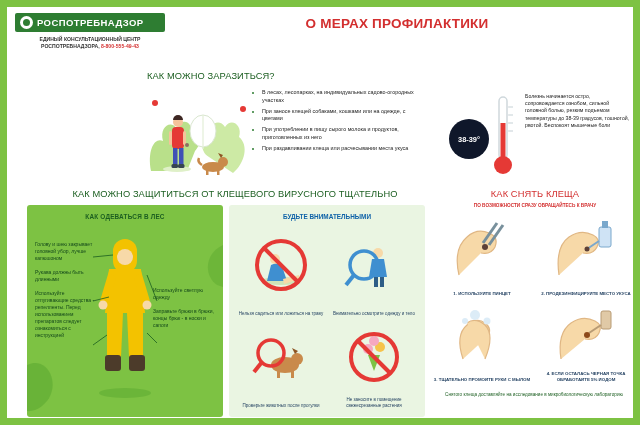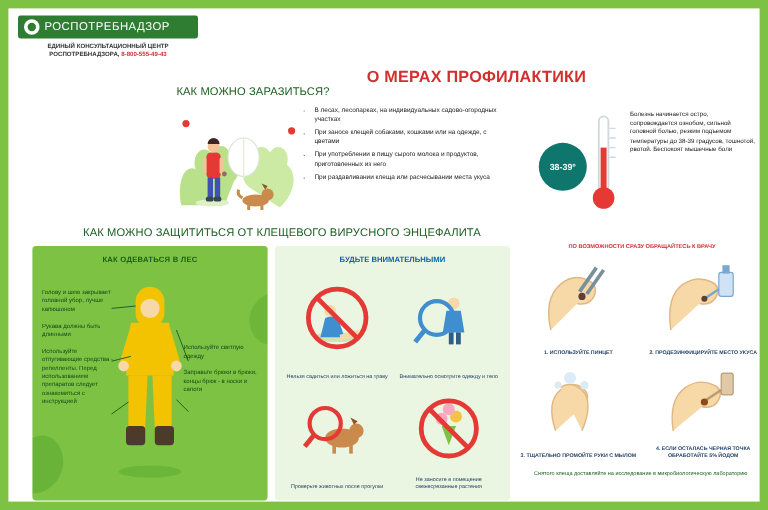--- a/index.html
+++ b/index.html
@@ -20,21 +20,21 @@
   .header{
     position:absolute;left:0;top:0;width:626px;height:52px;
   }
   .logo-box{
     position:absolute;left:8px;top:6px;width:150px;
   }
   .logo-bar{
     background:#2e7d32;
     color:#ffffff;
     font-size:9.5px;
-    font-weight:normal;
+    font-weight:bold;
     letter-spacing:.4px;
     padding:4px 6px 4px 22px;
     border-radius:2px;
     position:relative;
   }
   .logo-mark{
     position:absolute;left:5px;top:3px;
     width:13px;height:13px;border-radius:50%;
     background:#ffffff;
   }
@@ -53,21 +53,20 @@
   }
   .logo-phone{color:#d32f2f;}
   .title{
     position:absolute;left:170px;top:8px;width:440px;
     text-align:center;
     color:#d32f2f;
     font-weight:bold;
     font-size:13.5px;
     line-height:17px;
     letter-spacing:.2px;
-    margin-top:40px;
   }
   
   .sec-title{
     color:#1b5e20;
     font-weight:normal;
     font-size:9.3px;
     letter-spacing:.1px;
   }
   .sec-title.red{color:#d32f2f;}
   
@@ -92,21 +91,21 @@
   .signs-body{
     position:absolute;left:430px;top:84px;width:196px;height:92px;
   }
   .signs-text{
     position:absolute;left:88px;top:2px;width:105px;
     font-size:5.2px;line-height:7.2px;color:#222;
   }
   .temp-circle{
     position:absolute;left:12px;top:28px;
     width:40px;height:40px;border-radius:50%;
-    background:#0f766e;color:#ffffff;
+    background:#0f172a;color:#ffffff;
     font-size:7.4px;font-weight:bold;
     display:flex;align-items:center;justify-content:center;
   }
   
   .protect-title{
     position:absolute;left:38px;top:182px;width:380px;
     text-align:center;
   }
   
   .green-panel{
@@ -255,21 +254,21 @@
       <rect x="11.5" y="28" width="5" height="38" fill="#e53935"></rect>
       <line x1="19" y1="12" x2="24" y2="12" stroke="#cfd8dc" stroke-width="1.2"></line>
       <line x1="19" y1="20" x2="24" y2="20" stroke="#cfd8dc" stroke-width="1.2"></line>
       <line x1="19" y1="28" x2="24" y2="28" stroke="#cfd8dc" stroke-width="1.2"></line>
       <line x1="19" y1="36" x2="24" y2="36" stroke="#cfd8dc" stroke-width="1.2"></line>
     </svg>
     <div class="temp-circle">38-39°</div>
     <div class="signs-text">Болезнь начинается остро, сопровождается ознобом, сильной головной болью, резким подъемом температуры до 38-39 градусов, тошнотой, рвотой. Беспокоят мышечные боли</div>
   </div>
 
-  <div class="protect-title sec-title">КАК МОЖНО ЗАЩИТИТЬСЯ ОТ КЛЕЩЕВОГО ВИРУСНОГО ЭНЦЕФАЛИТА</div>
+  <div class="protect-title sec-title">КАК МОЖНО ЗАЩИТИТЬСЯ ОТ КЛЕЩЕВОГО ВИРУСНОГО ТЩАТЕЛЬНО</div>
 
   <div class="green-panel">
     <div class="panel-head">КАК ОДЕВАТЬСЯ В ЛЕС</div>
 
     <svg width="196" height="212" viewBox="0 0 196 212" style="position:absolute;left:0;top:0;">
       <path d="M0 160 C20 150 34 178 20 196 C10 208 0 206 0 206 Z" fill="#5aa82f" opacity=".55"></path>
       <path d="M196 40 C178 48 176 70 190 80 L196 82 Z" fill="#5aa82f" opacity=".45"></path>
 
       <g transform="translate(72,30)">
         <ellipse cx="26" cy="158" rx="26" ry="5" fill="#5aa82f" opacity=".5"></ellipse>
@@ -360,20 +359,21 @@
           <circle cx="36" cy="14" r="5" fill="#f6a8c0"></circle>
           <circle cx="36" cy="30" r="23" fill="none" stroke="#e53935" stroke-width="4"></circle>
           <line x1="20" y1="14" x2="52" y2="46" stroke="#e53935" stroke-width="4"></line>
         </svg>
         <div class="att-cap">Не заносите в помещение свежесрезанные растения</div>
       </div>
 
     </div>
   </div>
 
+  <div class="remove sec-title red" style="text-align:center;">КАК СНЯТЬ КЛЕЩА</div>
   <div class="remove-sub">ПО ВОЗМОЖНОСТИ СРАЗУ ОБРАЩАЙТЕСЬ К ВРАЧУ</div>
 
   <div class="steps">
 
     <div class="step">
       <svg class="step-img" width="86" height="64" viewBox="0 0 86 64">
         <path d="M20 60 q-6 -26 8 -38 q10 -9 22 -4 q10 4 6 14 q-4 8 -14 6" fill="#f7d9a8" stroke="#e0b784" stroke-width="1.2"></path>
         <path d="M58 8 l-14 20" stroke="#78909c" stroke-width="3"></path>
         <path d="M64 10 l-14 20" stroke="#78909c" stroke-width="3"></path>
         <circle cx="46" cy="32" r="3" fill="#5d4037"></circle>

